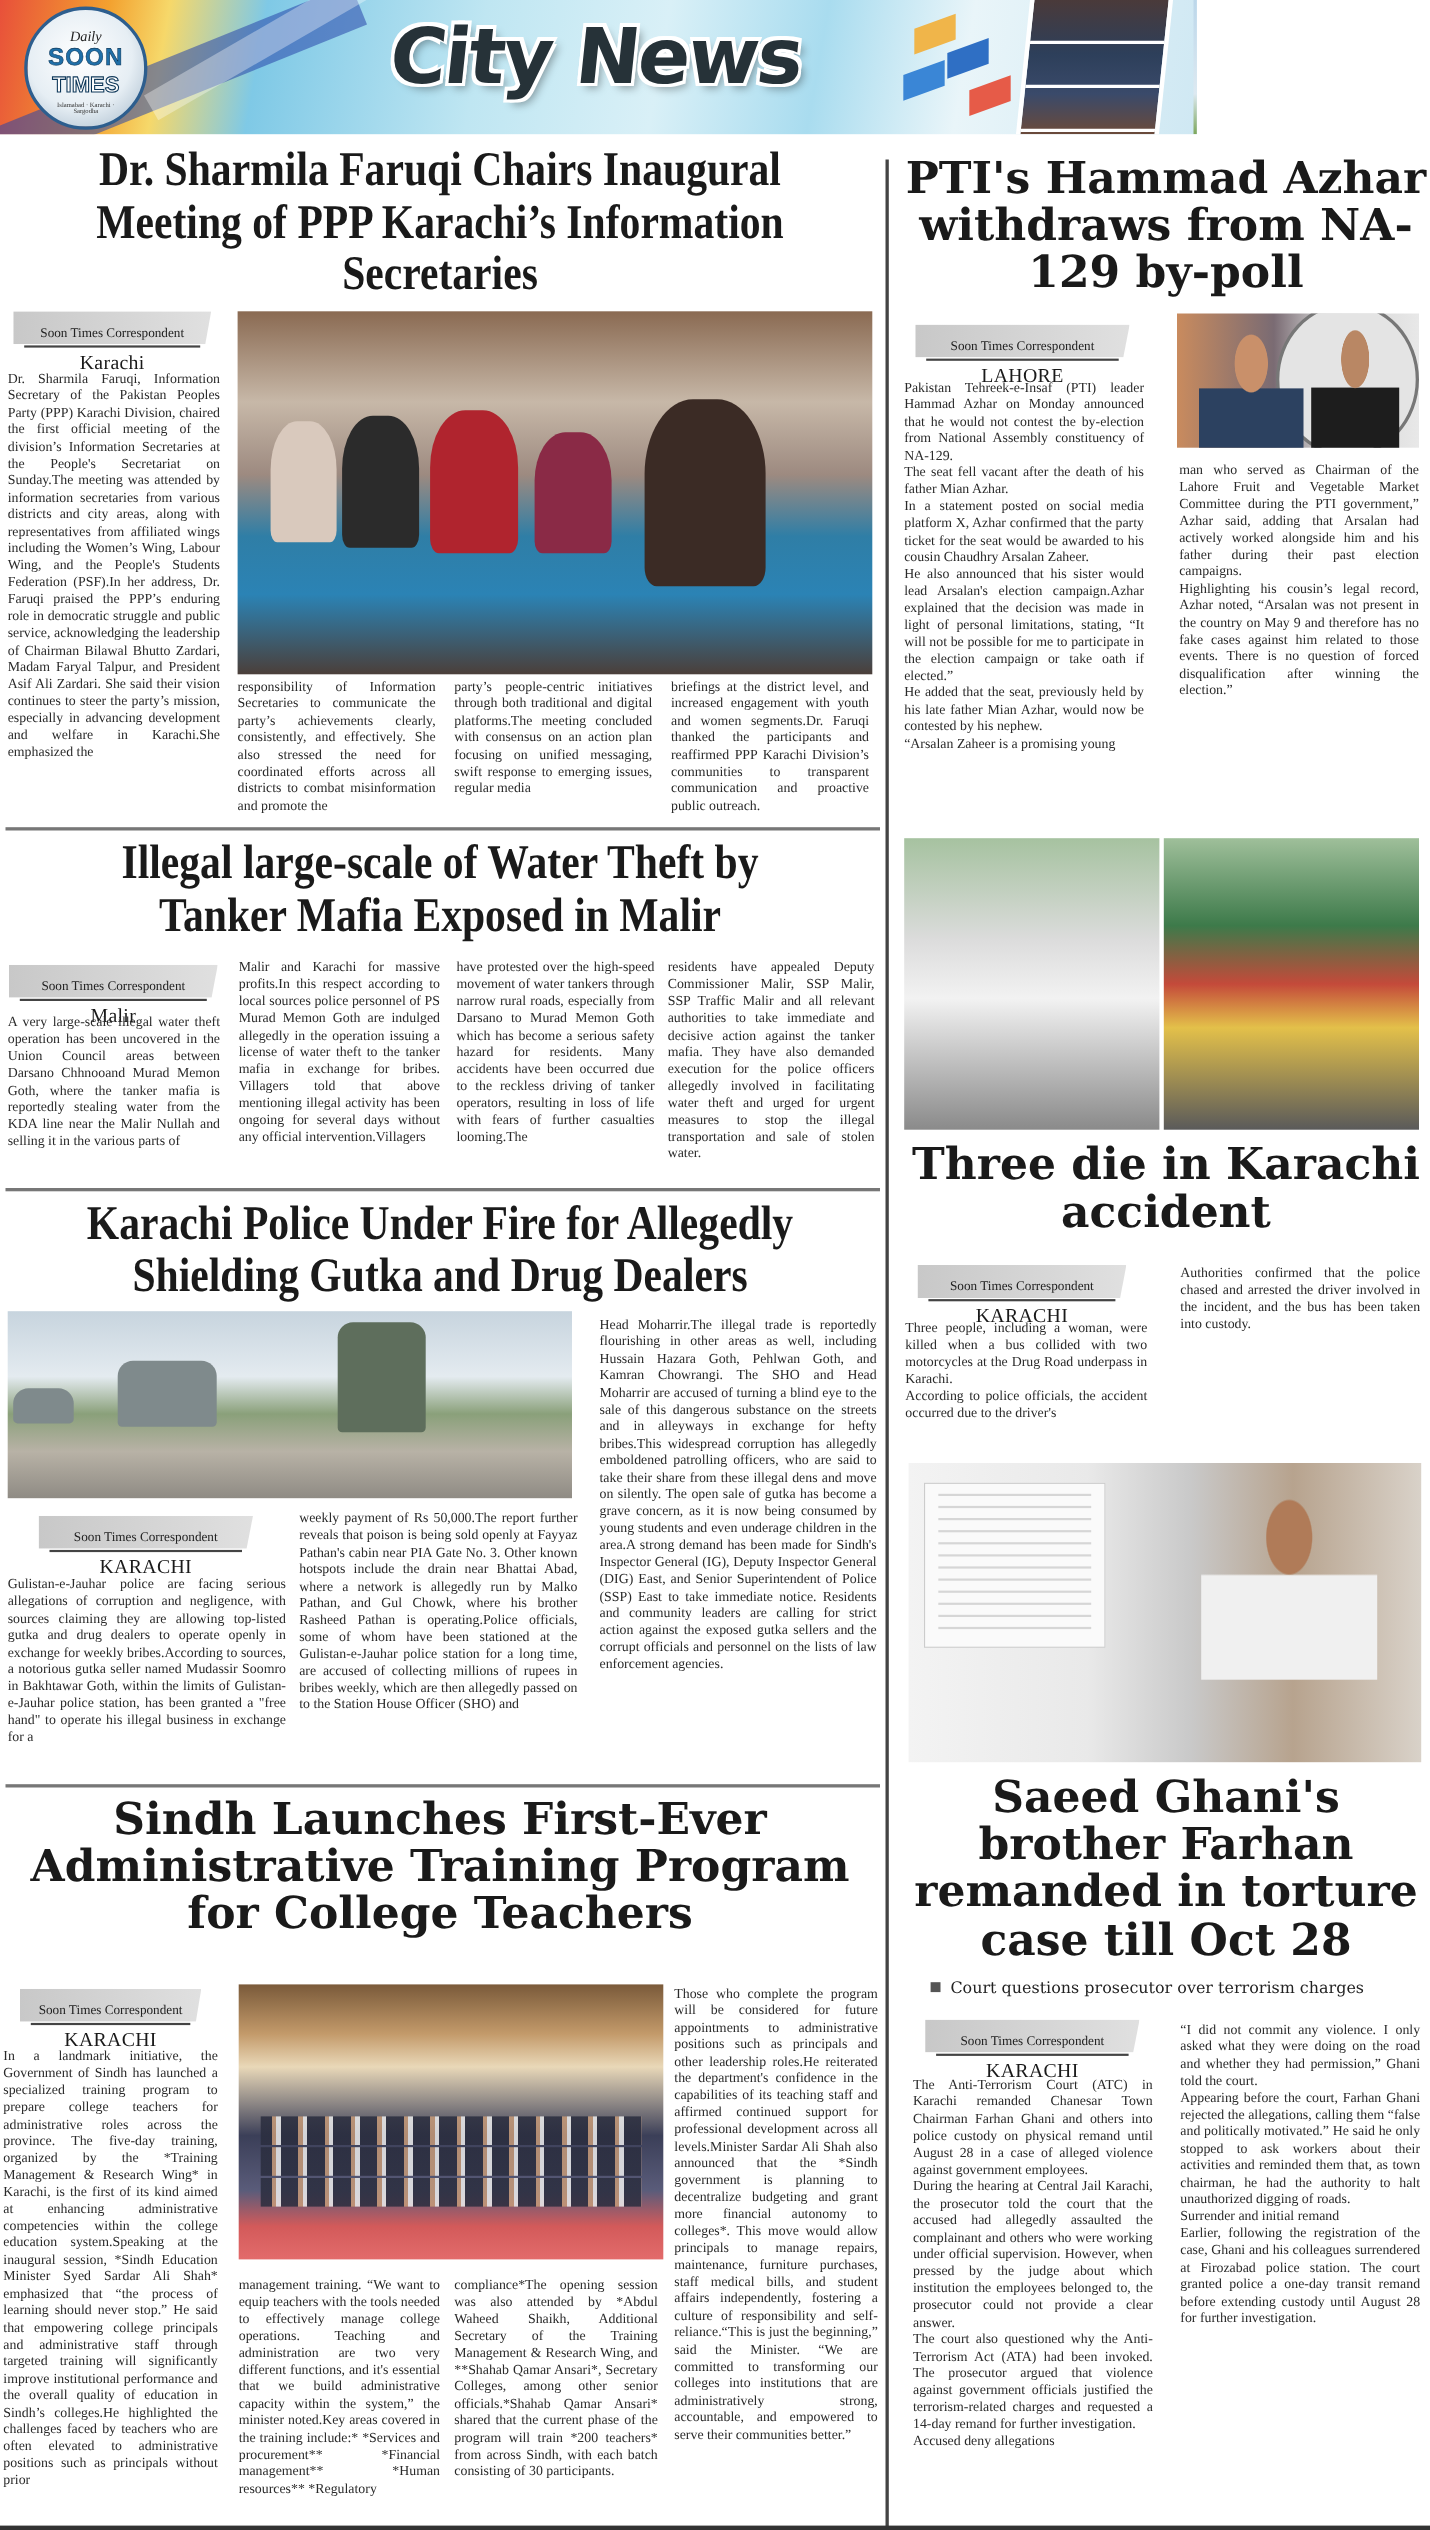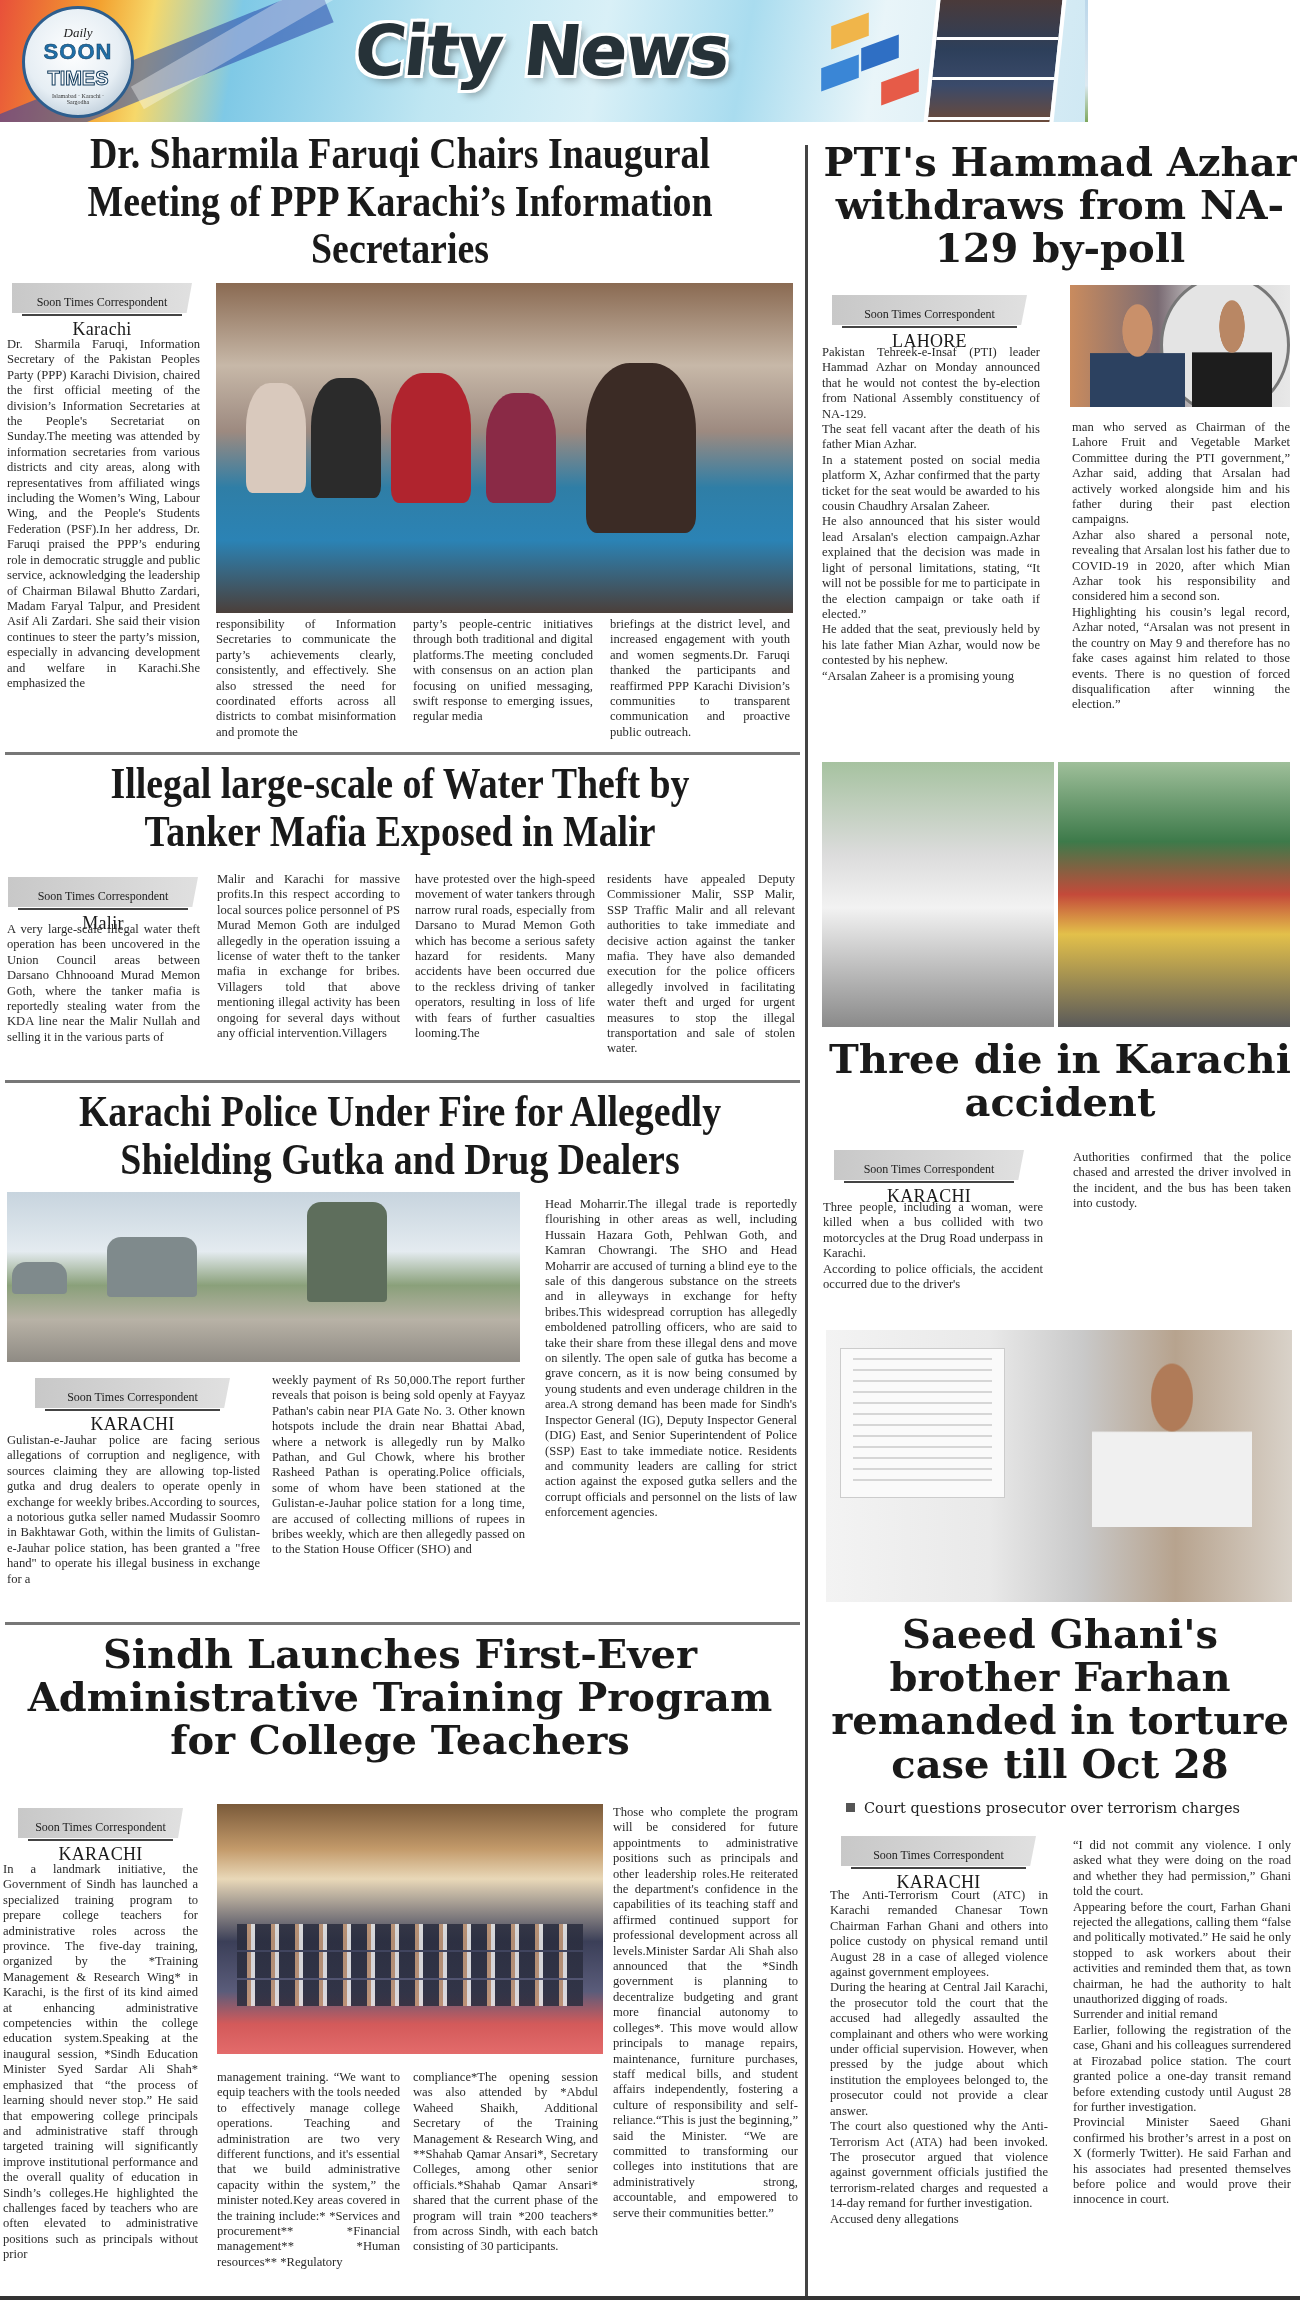--- a/index.html
+++ b/index.html
@@ -147,21 +147,20 @@
     <p>He added that the seat, previously held by his late father Mian Azhar, would now be contested by his nephew.</p>
     <p>“Arsalan Zaheer is a promising young</p>
   </div>
   <div class="photo ph-azhar" style="left:1070px;top:285px;width:220px;height:122px;">
     <div class="circle"></div>
     <div class="man1"></div>
     <div class="man2"></div>
   </div>
   <div class="col" style="left:1072px;top:420px;width:218px;">
     <p>man who served as Chairman of the Lahore Fruit and Vegetable Market Committee during the PTI government,” Azhar said, adding that Arsalan had actively worked alongside him and his father during their past election campaigns.</p>
-    <p>Azhar also shared a personal note, revealing that Arsalan lost his father due to COVID-19 in 2020, after which Mian Azhar took his responsibility and considered him a second son.</p>
     <p>Highlighting his cousin’s legal record, Azhar noted, “Arsalan was not present in the country on May 9 and therefore has no fake cases against him related to those events. There is no question of forced disqualification after winning the election.”</p>
   </div>
 </article>
 
 <article>
   <h1 class="headline hl-condensed" style="left:0;top:760px;width:800px;">Illegal large-scale of Water Theft by Tanker Mafia Exposed in Malir</h1>
   <div class="byline" style="left:8px;top:877px;width:190px;">
     <div class="tab">Soon Times Correspondent</div>
     <div class="rule"></div>
     <div class="place">Malir</div>
@@ -242,21 +241,20 @@
     <p>The Anti-Terrorism Court (ATC) in Karachi remanded Chanesar Town Chairman Farhan Ghani and others into police custody on physical remand until August 28 in a case of alleged violence against government employees.</p>
     <p>During the hearing at Central Jail Karachi, the prosecutor told the court that the accused had allegedly assaulted the complainant and others who were working under official supervision. However, when pressed by the judge about which institution the employees belonged to, the prosecutor could not provide a clear answer.</p>
     <p>The court also questioned why the Anti-Terrorism Act (ATA) had been invoked. The prosecutor argued that violence against government officials justified the terrorism-related charges and requested a 14-day remand for further investigation.</p>
     <p>Accused deny allegations</p>
   </div>
   <div class="col" style="left:1073px;top:1838px;width:218px;">
     <p>“I did not commit any violence. I only asked what they were doing on the road and whether they had permission,” Ghani told the court.</p>
     <p>Appearing before the court, Farhan Ghani rejected the allegations, calling them “false and politically motivated.” He said he only stopped to ask workers about their activities and reminded them that, as town chairman, he had the authority to halt unauthorized digging of roads.</p>
     <p>Surrender and initial remand</p>
     <p>Earlier, following the registration of the case, Ghani and his colleagues surrendered at Firozabad police station. The court granted police a one-day transit remand before extending custody until August 28 for further investigation.</p>
-    <p>Provincial Minister Saeed Ghani confirmed his brother’s arrest in a post on X (formerly Twitter). He said Farhan and his associates had presented themselves before police and would prove their innocence in court.</p>
   </div>
 </article>
 
 <article>
   <h1 class="headline hl-wide" style="left:0;top:1632px;width:800px;">Sindh Launches First-Ever Administrative Training Program for College Teachers</h1>
   <div class="byline" style="left:18px;top:1808px;width:165px;">
     <div class="tab">Soon Times Correspondent</div>
     <div class="rule"></div>
     <div class="place">KARACHI</div>
   </div>

